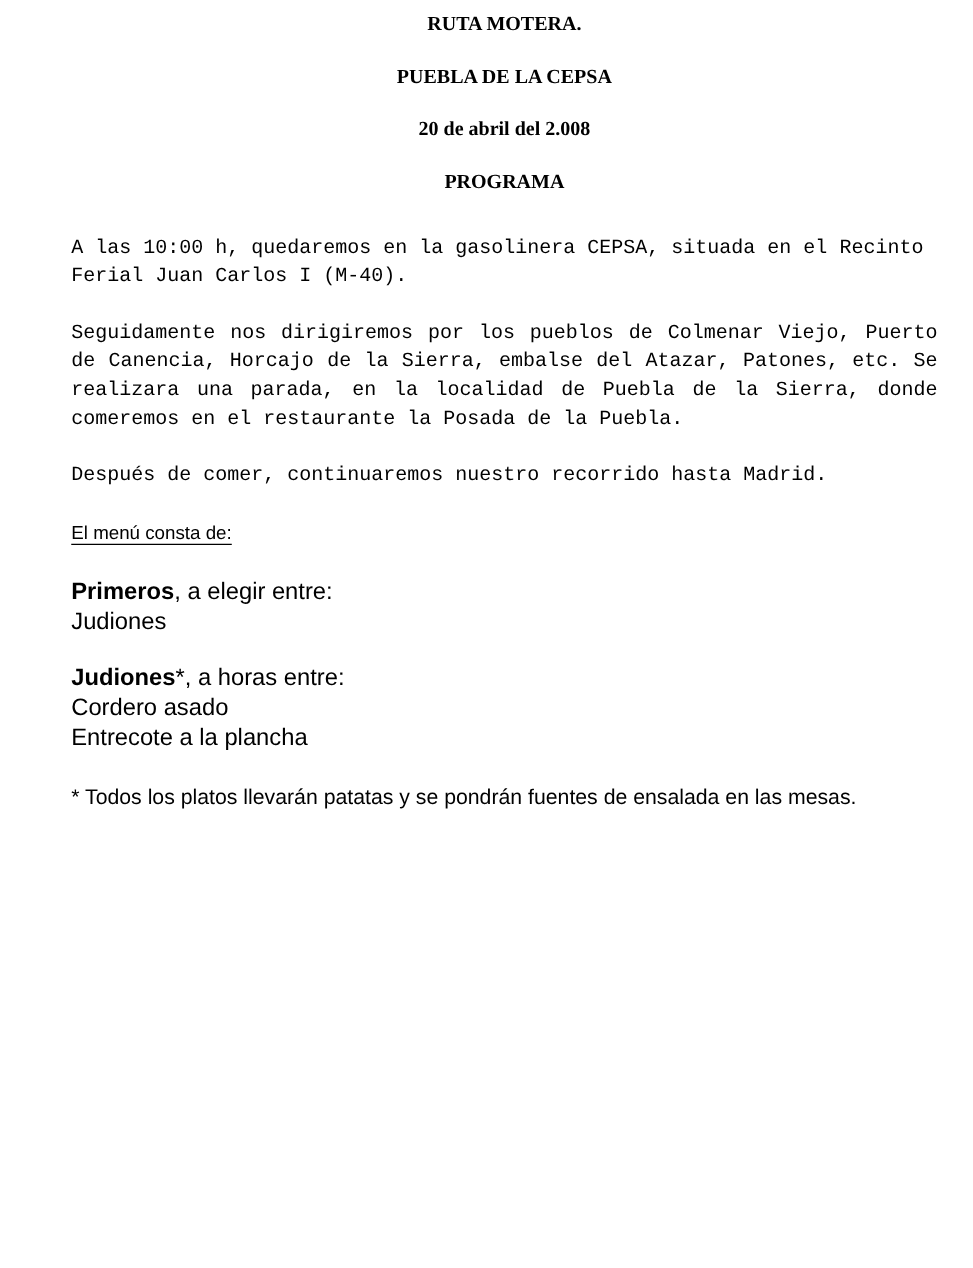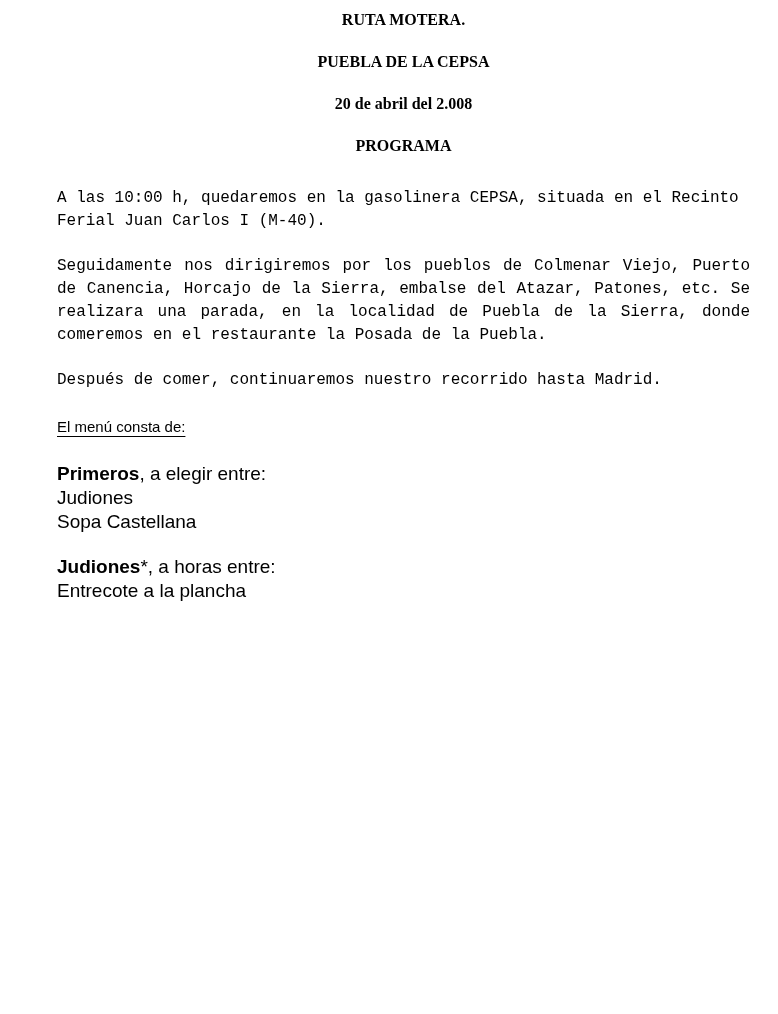--- a/index.html
+++ b/index.html
@@ -78,24 +78,25 @@
       <p class="para justified">Seguidamente nos dirigiremos por los pueblos de Colmenar Viejo,  Puerto de Canencia, Horcajo de la Sierra, embalse del Atazar, Patones, etc.  Se realizara una parada, en la localidad de Puebla de la Sierra, donde comeremos en el restaurante la Posada de la Puebla.</p>
       <p class="para">Después de comer, continuaremos nuestro recorrido hasta Madrid.</p>
     </div>
 
     <div>
       <h2 class="menu-heading">El menú consta de:</h2>
 
       <div class="course">
         <p class="course-line"><span class="course-label">Primeros</span><span>, a elegir entre:</span></p>
         <p class="menu-item">Judiones</p>
-        <p class="menu-item">Sopa Castellana</p>
       </div>
 
       <div class="course">
         <p class="course-line"><span class="course-label">Judiones</span><span>*, a horas entre:</span></p>
+        <p class="menu-item">Cordero asado</p>
         <p class="menu-item">Entrecote a la plancha</p>
       </div>
 
+      <p class="footnote">* Todos los platos llevarán patatas y se pondrán fuentes de ensalada en las mesas.</p>
     </div>
 
   </div>
 </div>
 
 </body></html>

